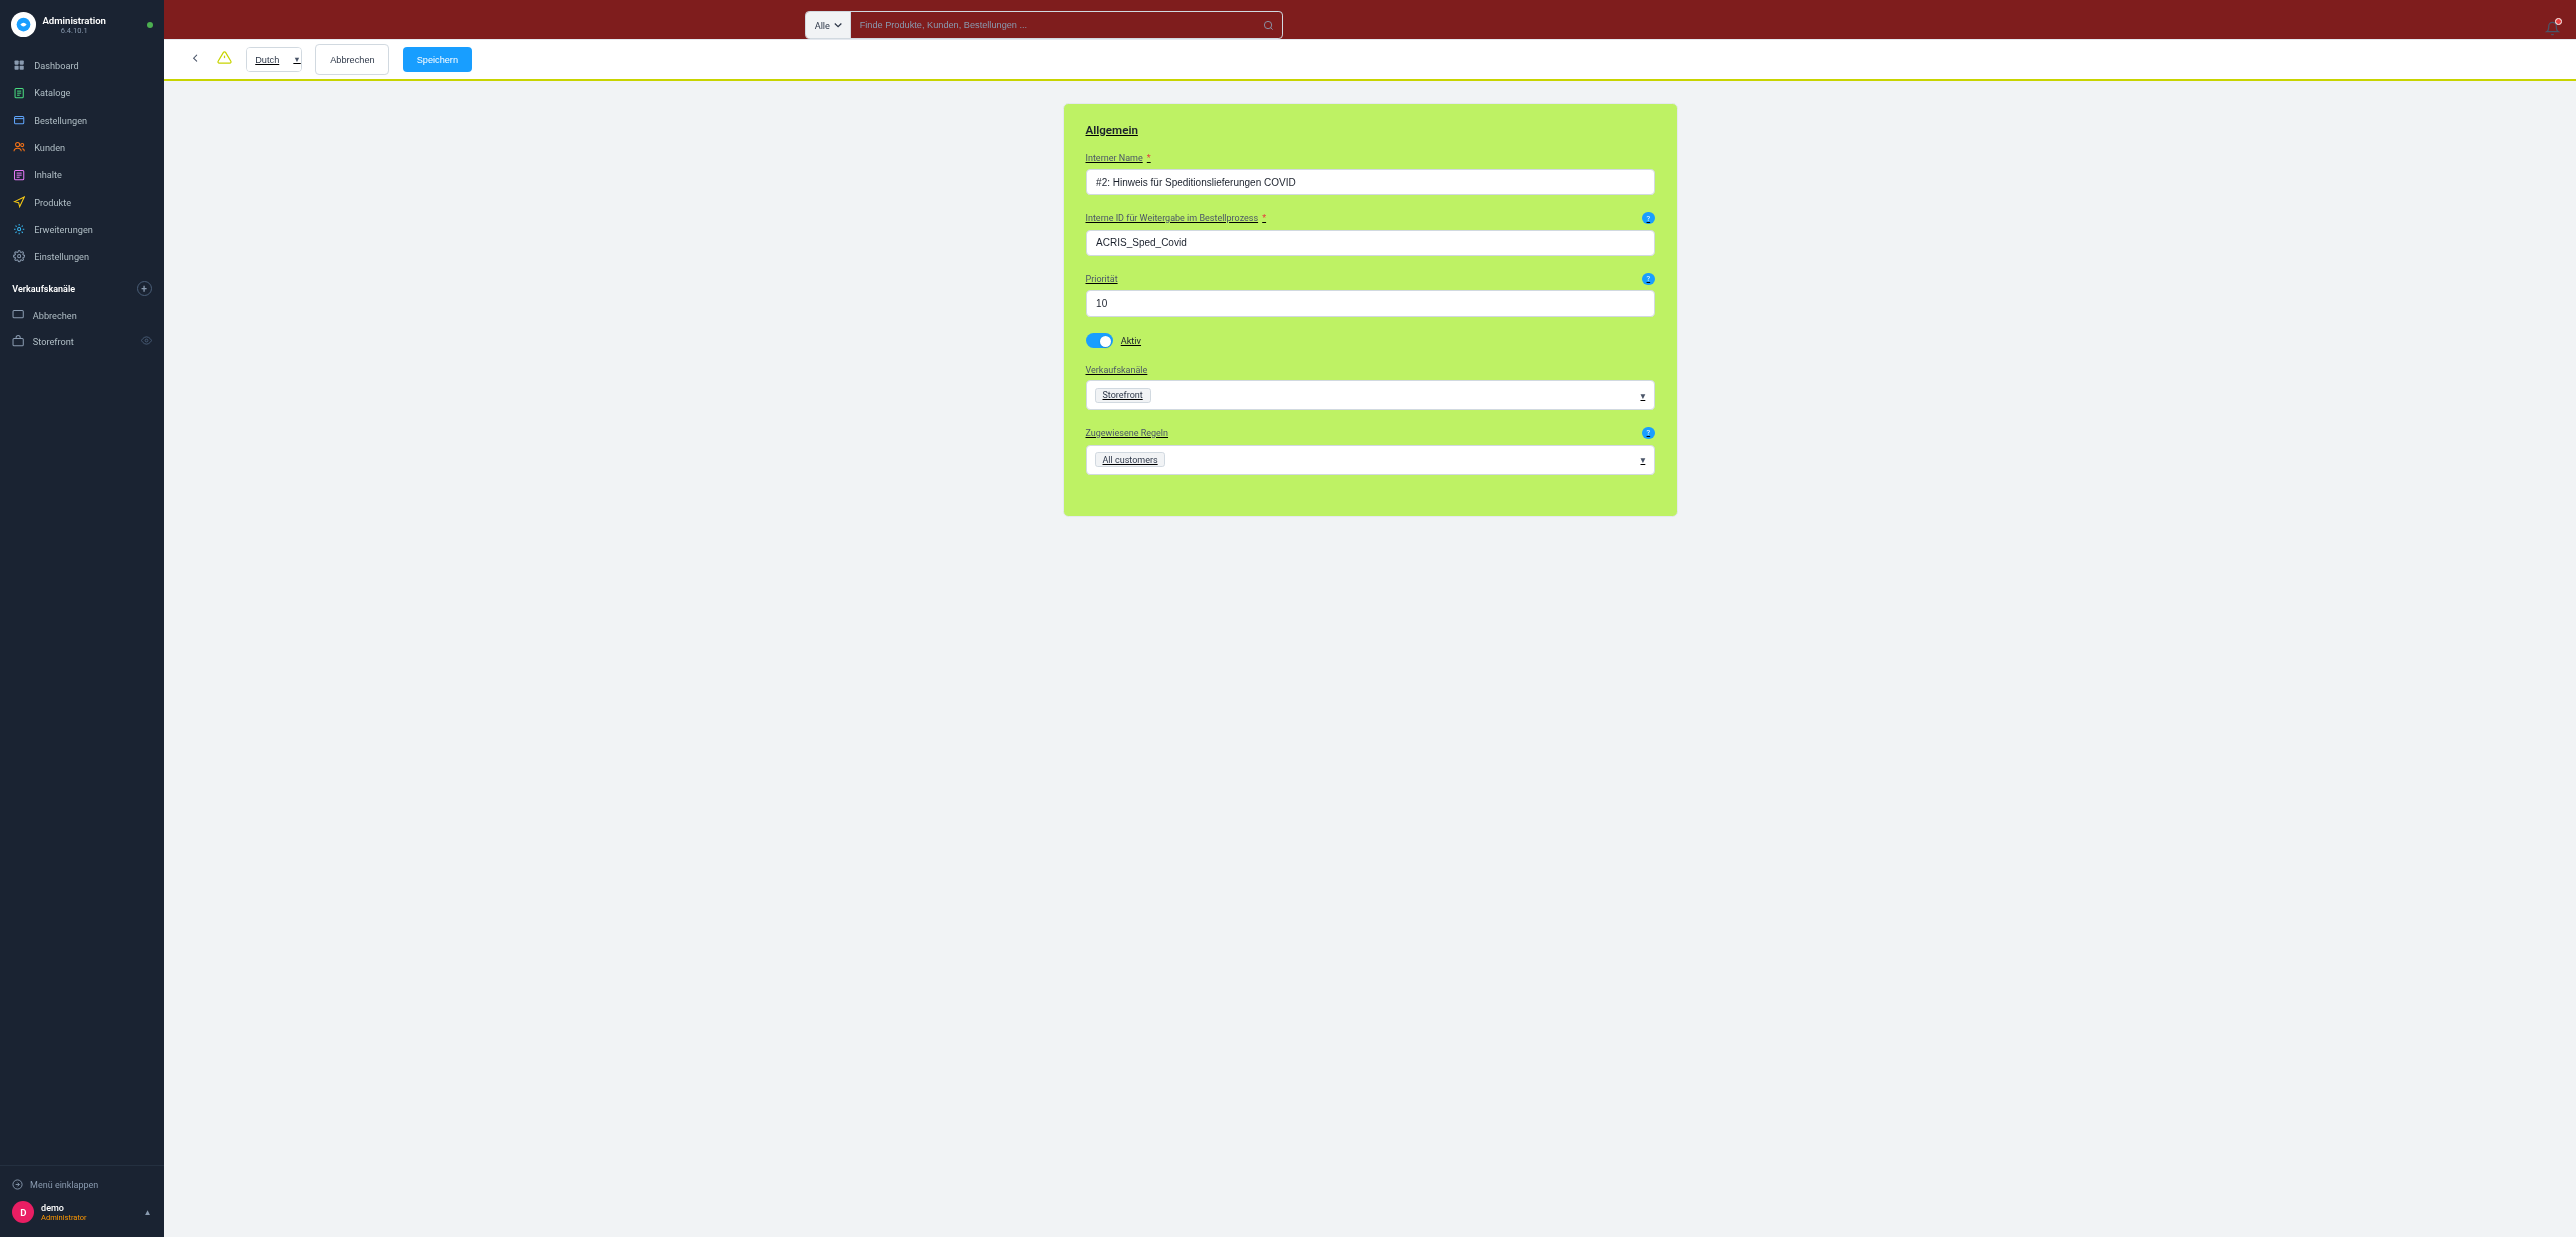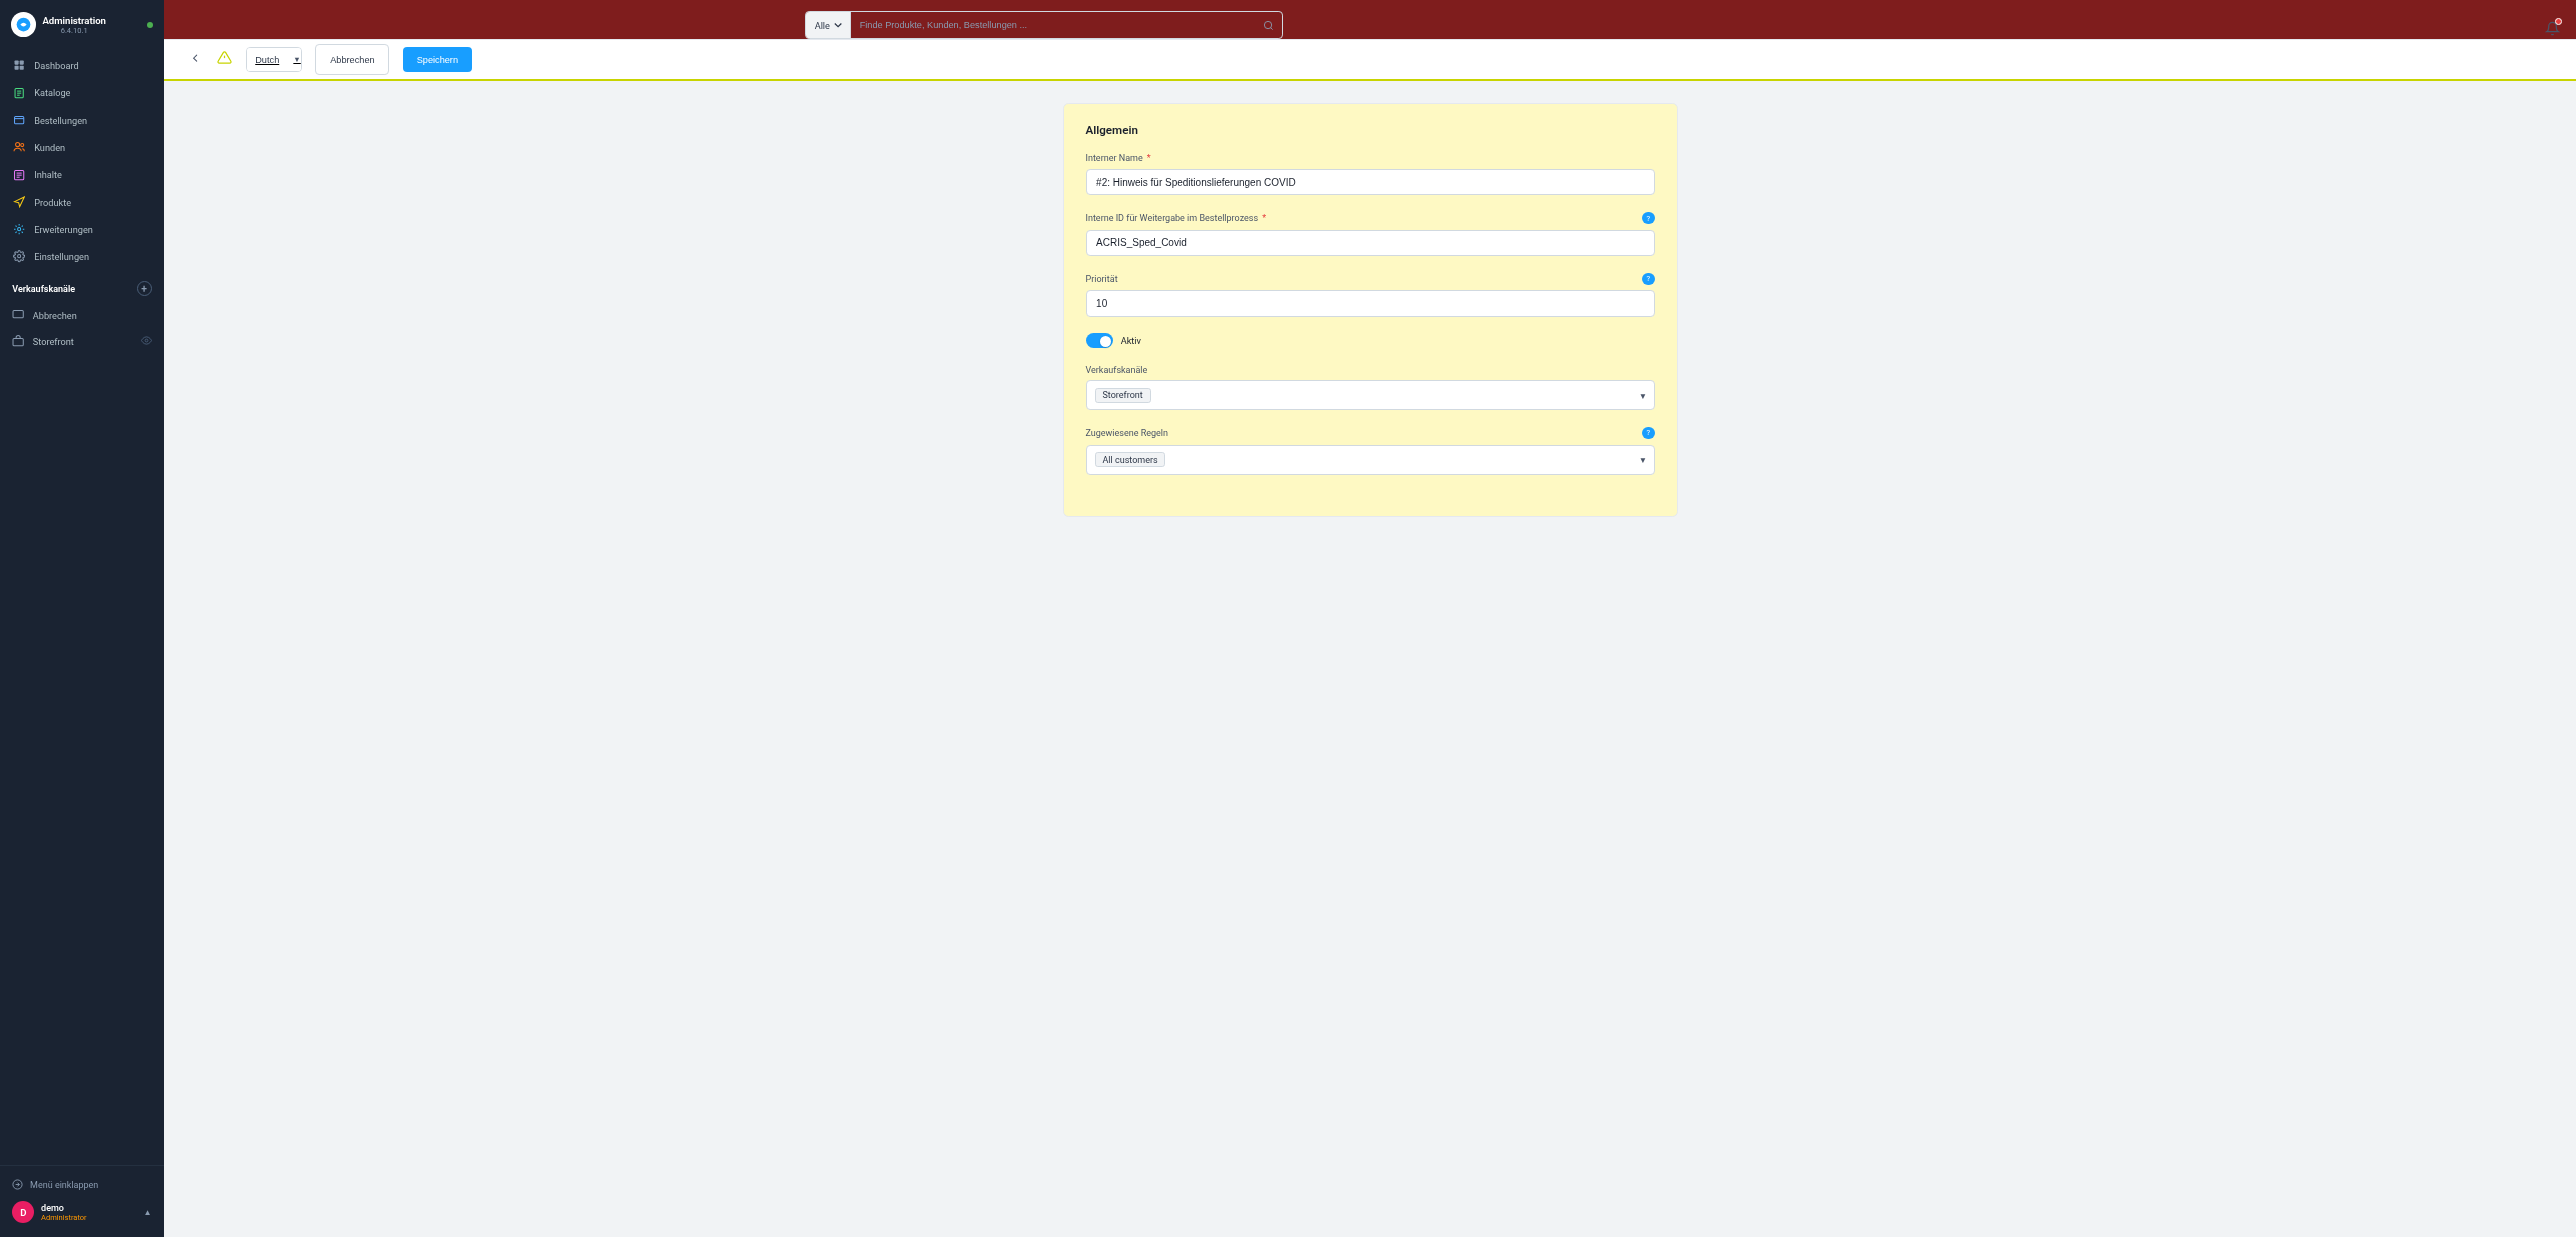--- a/index.html
+++ b/index.html
@@ -284,26 +284,27 @@
     
     .content-area {
       flex: 1;
       overflow-y: auto;
       padding: 22px;
       background: #f1f3f5;
     }
 
     
     .card {
-      background: #fef9c3;
+      background: #bef264;
       border-radius: 5.5px;
       border: 0.7px solid #e5e9ef;
       max-width: 615px;
       margin: 0 auto;
       padding: 19px 22px 24.6px 22px;
+      text-decoration: underline;
     }
     .card-section-title {
       font-size: 11.6px;
       font-weight: 600;
       color: #1a202c;
       margin-bottom: 16.4px;
     }
 
     
     .form-group { margin-bottom: 16.4px; }

